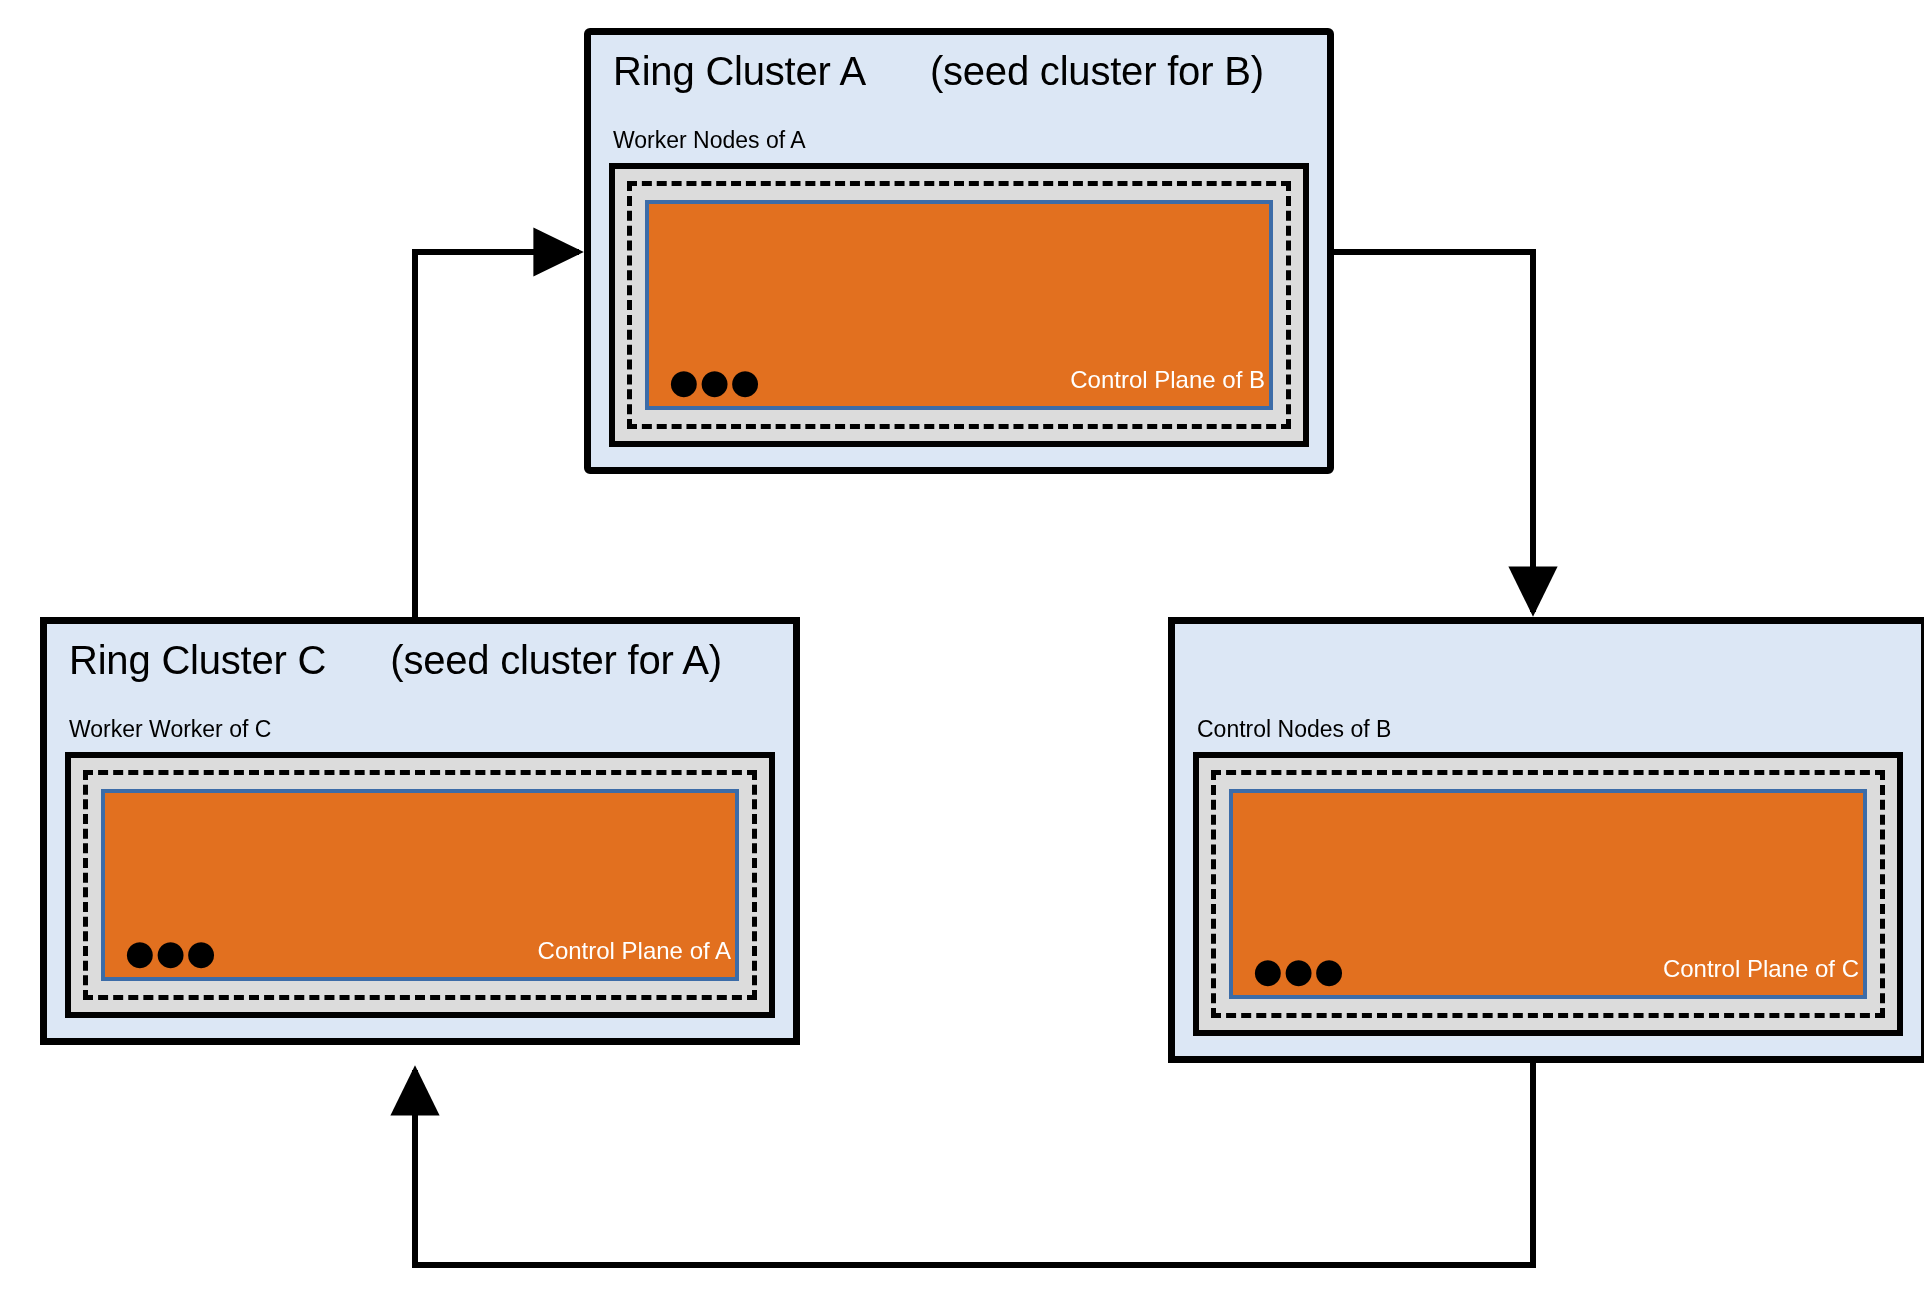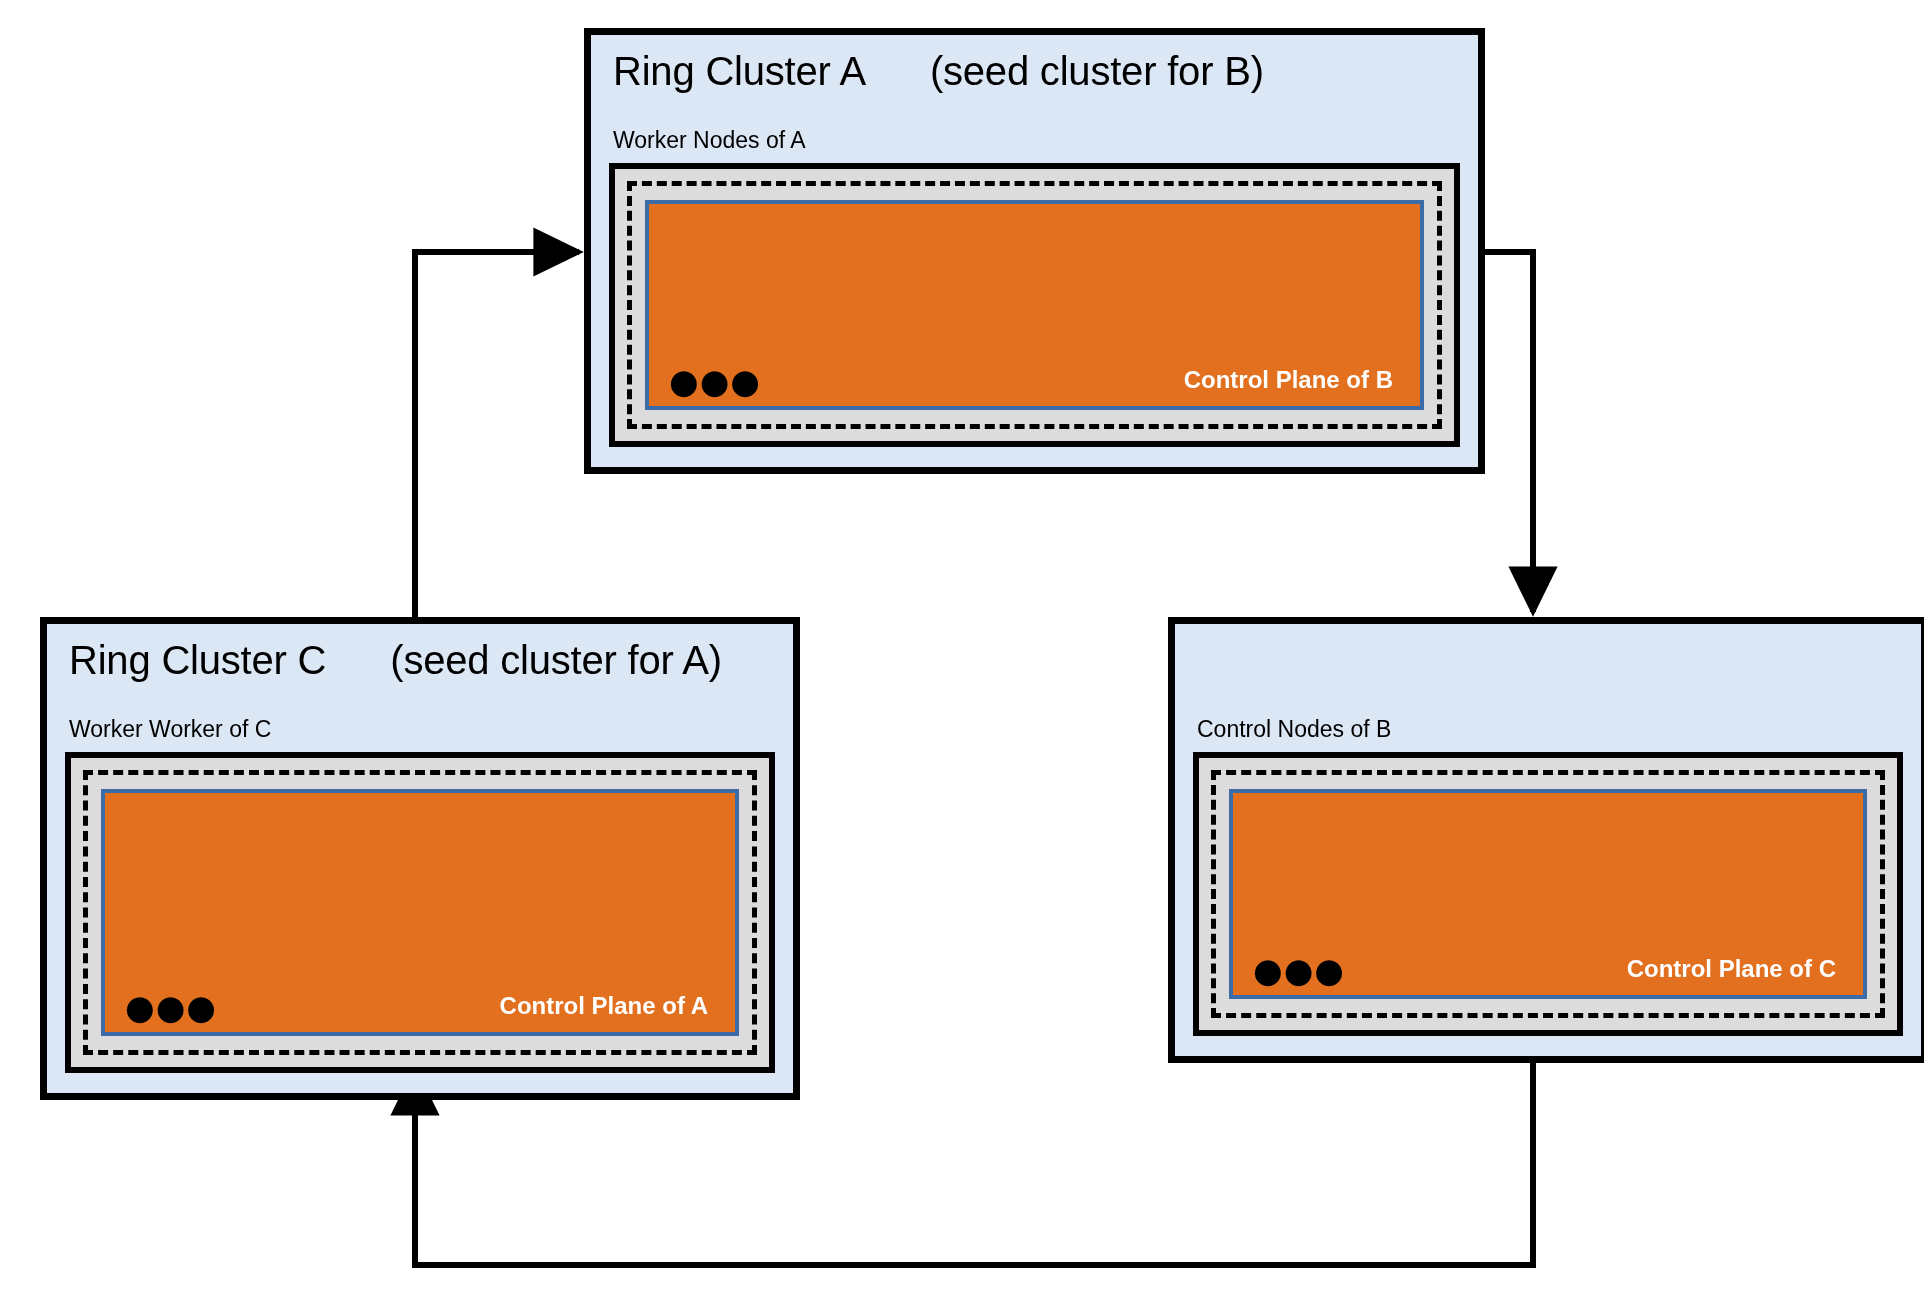--- a/index.html
+++ b/index.html
@@ -76,24 +76,24 @@
     left:20px;
     bottom:8px;
     font-size:34px;
     line-height:34px;
     letter-spacing:1px;
     color:#000000;
     font-family:"DejaVu Sans",sans-serif;
   }
   .cp-label{
     position:absolute;
-    right:27px;
+    right:4px;
     bottom:12px;
     font-size:24px;
-    font-weight:bold;
+    font-weight:normal;
     color:#ffffff;
     white-space:nowrap;
   }
 
   
   #arrows{
     position:absolute;
     left:0;top:0;
     width:1924px;height:1306px;
     z-index:1;
@@ -112,37 +112,37 @@
       </marker>
     </defs>
 
     <path d="M1334,252 L1533,252 L1533,612" fill="none" stroke="#000000" stroke-width="6" marker-end="url(#ah)"></path>
 
     <path d="M1533,1063 L1533,1265 L415,1265 L415,1070" fill="none" stroke="#000000" stroke-width="6" marker-end="url(#ah)"></path>
 
     <path d="M415,617 L415,252 L579,252" fill="none" stroke="#000000" stroke-width="6" marker-end="url(#ah)"></path>
   </svg>
 
-  <div class="cluster" style="left:584px; top:28px; width:901px; height:446px;">
+  <div class="cluster" style="left:584px; top:28px; width:750px; height:446px;border-radius:6px;">
     <div class="cluster-title">
       <span>Ring Cluster A</span><span class="seed">(seed cluster for B)</span>
     </div>
     <div class="worker-label">Worker Nodes of A</div>
 
     <div class="worker-box">
       <div class="node-box">
         <div class="control-plane">
           <div class="cp-dots">●●●</div>
           <div class="cp-label">Control Plane of B</div>
         </div>
       </div>
     </div>
   </div>
 
-  <div class="cluster" style="left:40px; top:617px; width:760px; height:483px;">
+  <div class="cluster" style="left:40px; top:617px; width:760px; height:428px;">
     <div class="cluster-title">
       <span>Ring Cluster C</span><span class="seed">(seed cluster for A)</span>
     </div>
     <div class="worker-label">Worker Worker of C</div>
 
     <div class="worker-box">
       <div class="node-box">
         <div class="control-plane">
           <div class="cp-dots">●●●</div>
           <div class="cp-label">Control Plane of A</div>

